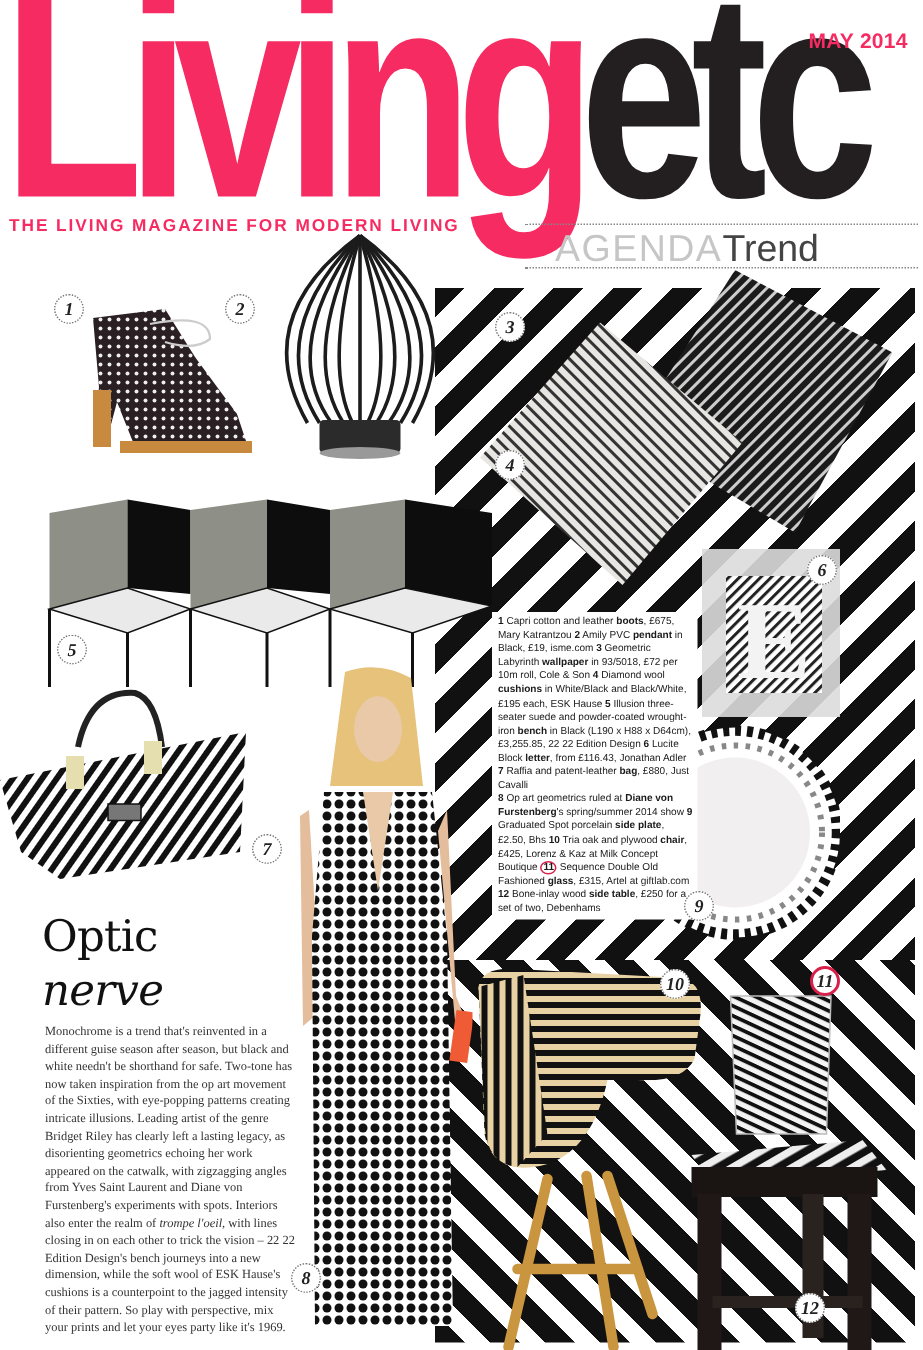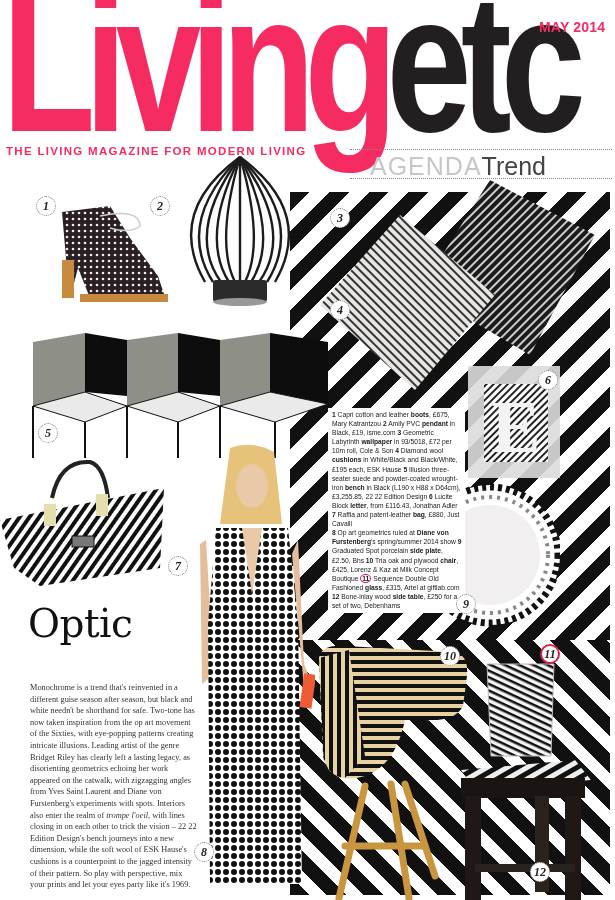--- a/index.html
+++ b/index.html
@@ -32,21 +32,21 @@
   .chair{left:305px;top:636px;width:165px;height:264px;z-index:3;}
   .glass{left:483px;top:660px;width:75px;height:100px;z-index:3;}
   .table{left:455px;top:760px;width:140px;height:140px;z-index:3;}
   .num{position:absolute;width:18px;height:18px;border:1px dotted #777;border-radius:50%;font-family:"Liberation Serif",serif;font-style:italic;font-weight:bold;font-size:12px;text-align:center;line-height:18px;color:#222;background:#fff;z-index:6;}
   .num.red{border:2px solid #d8214a;width:16px;height:16px;line-height:16px;}
   
   .captions{left:328px;top:408px;width:130px;font-family:"Liberation Sans",sans-serif;font-size:6.7px;line-height:9.1px;color:#1a1a1a;background:#fff;padding:2px 3px 3px 4px;z-index:5;}
   .captions b{font-weight:bold;}
   .captions .red-circle{border:1.2px solid #d8214a;border-radius:50%;padding:0 1px;font-weight:bold;}
   
-  .headline{left:28px;top:606px;font-family:"DejaVu Serif",serif;font-size:39px;line-height:36px;color:#111;letter-spacing:-0.5px;z-index:4;}
+  .headline{left:28px;top:606px;font-family:"DejaVu Serif",serif;font-size:29px;line-height:36px;color:#111;letter-spacing:-0.5px;z-index:4;}
   .headline .l2{font-style:italic;}
   .body-text{left:30px;top:682px;width:168px;font-family:Liberation Serif, serif;font-size:8.3px;line-height:11.6px;color:#333;z-index:4;}
   .body-text i{font-style:italic;}
 </style>
 </head>
 <body>
 
 <div class="logo"><span class="pink">Living</span><span class="dark">etc</span></div>
 <div class="abs issue-date">MAY 2014</div>
 <div class="abs tagline">THE LIVING MAGAZINE FOR MODERN LIVING</div>
@@ -247,14 +247,15 @@
   <span><b>7</b> <span>Raffia and patent-leather </span><b>bag</b><span>, £880, Just Cavalli </span></span>
   <br><span><b>8</b> <span>Op art geometrics ruled at </span><b>Diane von Furstenberg</b><span>'s spring/summer 2014 show </span></span>
   <span><b>9</b> <span>Graduated Spot porcelain </span><b>side plate</b><span>, £2.50, Bhs </span></span>
   <span><b>10</b> <span>Tria oak and plywood </span><b>chair</b><span>, £425, Lorenz &amp; Kaz at Milk Concept Boutique </span></span>
   <span><b class="red-circle">11</b> <span>Sequence Double Old Fashioned </span><b>glass</b><span>, £315, Artel at giftlab.com </span></span>
   <span><b>12</b> <span>Bone-inlay wood </span><b>side table</b><span>, £250 for a set of two, Debenhams</span></span>
 </div>
 
 <div class="abs headline">
   <div>Optic</div>
+  <div class="l2">nerve</div>
 </div>
 <div class="abs body-text"><span>Monochrome is a trend that's reinvented in a different guise season after season, but black and white needn't be shorthand for safe. Two-tone has now taken inspiration from the op art movement of the Sixties, with eye-popping patterns creating intricate illusions. Leading artist of the genre Bridget Riley has clearly left a lasting legacy, as disorienting geometrics echoing her work appeared on the catwalk, with zigzagging angles from Yves Saint Laurent and Diane von Furstenberg's experiments with spots. Interiors also enter the realm of </span><i>trompe l'oeil</i><span>, with lines closing in on each other to trick the vision – 22 22 Edition Design's bench journeys into a new dimension, while the soft wool of ESK Hause's cushions is a counterpoint to the jagged intensity of their pattern. So play with perspective, mix your prints and let your eyes party like it's 1969.</span></div>
 
 </body></html>

